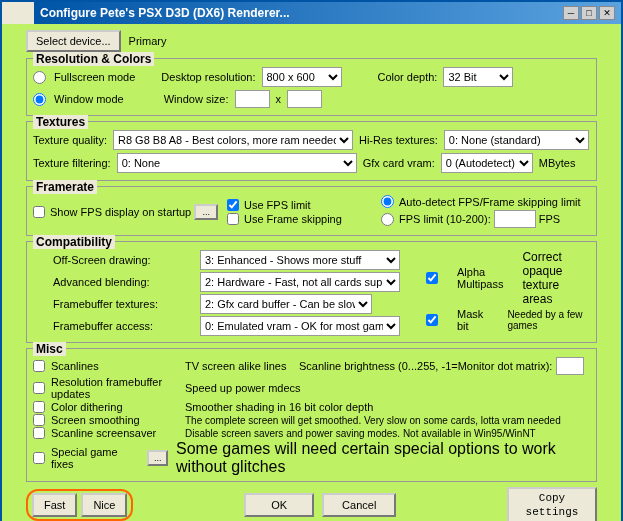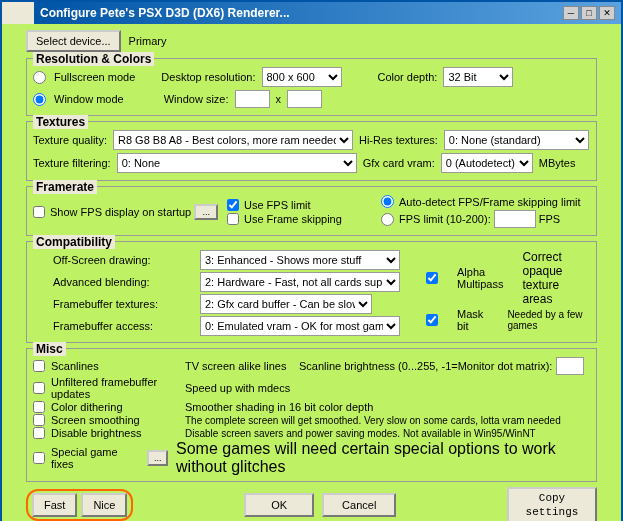--- a/index.html
+++ b/index.html
@@ -365,36 +365,36 @@
       <div class="section-content">
         <div class="misc-row">
           <input type="checkbox" style="">
           <span style="width:130px;">Scanlines</span>
           <span style="width:110px;">TV screen alike lines</span>
           <span>Scanline brightness (0...255, -1=Monitor dot matrix):</span>
           <input type="text" style="width: 28px;">
         </div>
         <div class="misc-row">
           <input type="checkbox" style="">
-          <span style="width:130px;">Unfiltered framebuffer updates</span>
-          <span>Speed up with mdecs</span>
+          <span style="width:130px;">Resolution framebuffer updates</span>
+          <span>Speed up power mdecs</span>
         </div>
         <div class="misc-row">
           <input type="checkbox" style="">
           <span style="width:130px;">Color dithering</span>
           <span>Smoother shading in 16 bit color depth</span>
         </div>
         <div class="misc-row">
           <input type="checkbox" style="">
           <span style="width:130px;">Screen smoothing</span>
           <span style="font-size:10px;">The complete screen will get smoothed. Very slow on some cards, lotta vram needed</span>
         </div>
         <div class="misc-row">
           <input type="checkbox" style="">
-          <span style="width:130px;">Disable brightness</span>
+          <span style="width:130px;">Scanline screensaver</span>
           <span style="font-size:10px;">Disable screen savers and power saving modes. Not available in Win95/WinNT</span>
         </div>
         <div class="misc-row">
           <input type="checkbox" style="">
           <span style="width:110px;">Special game fixes</span>
           <button style="width:24px;height:16px;font-size:9px;padding:0;background:#ece9d8;border:2px outset #ccc;cursor:pointer;">...</button>
           <span style="font-size:16px;margin-left:4px;">Some games will need certain special options to work without glitches</span>
         </div>
       </div>
     </div>

